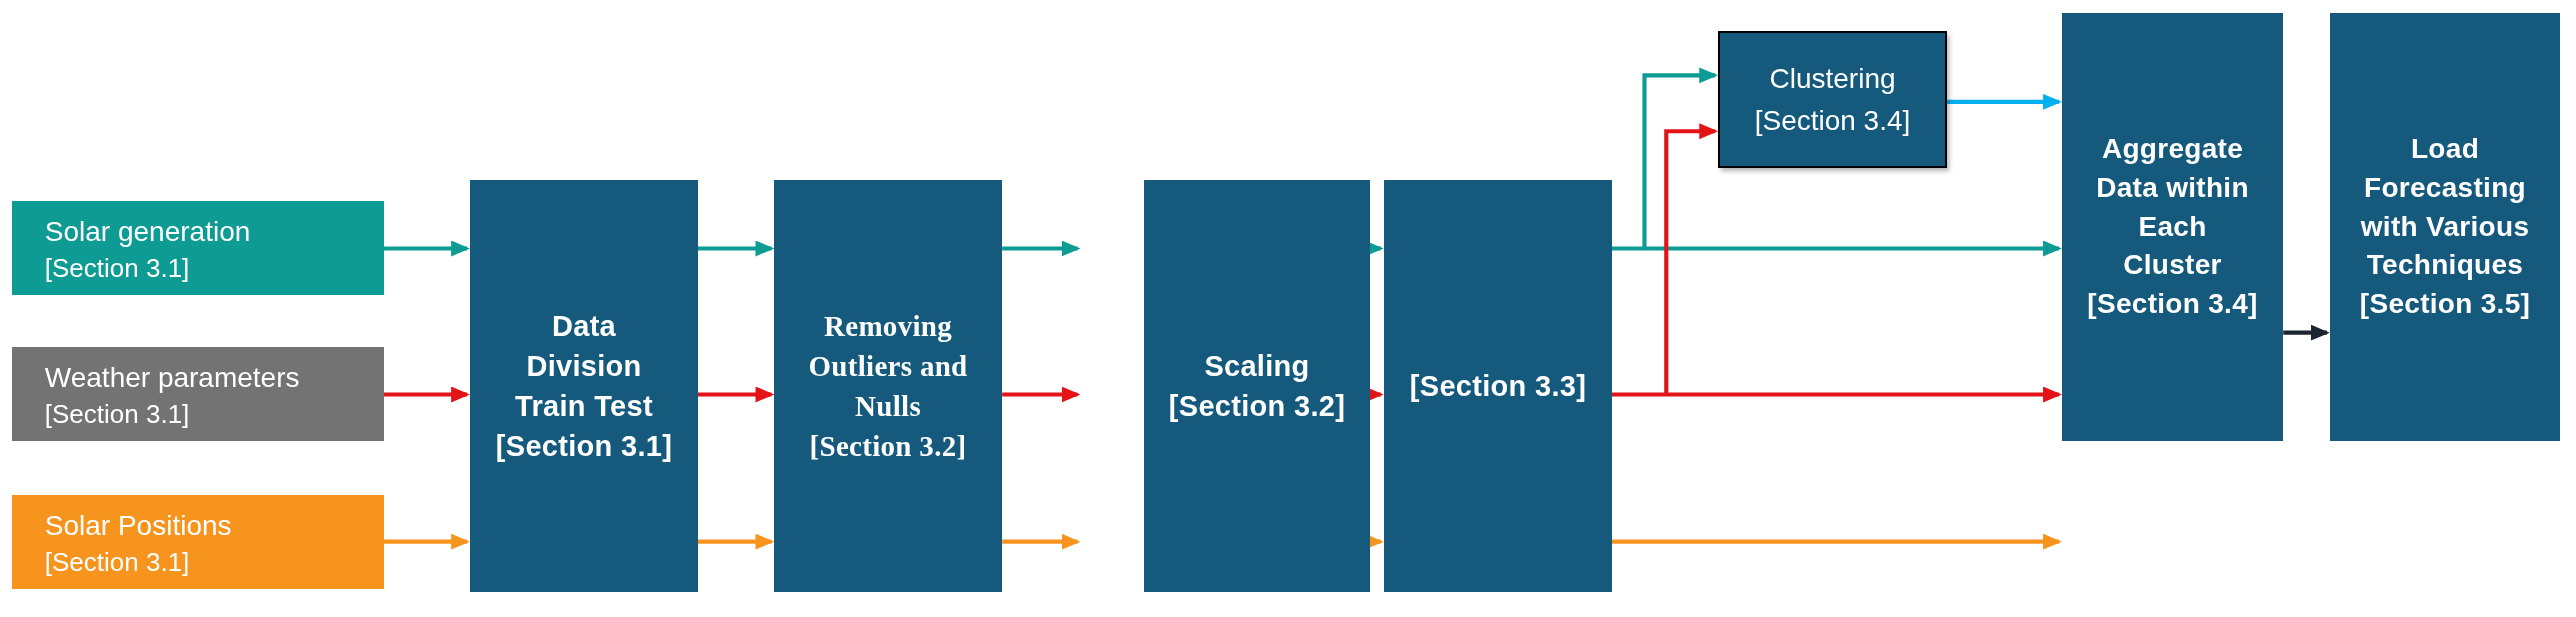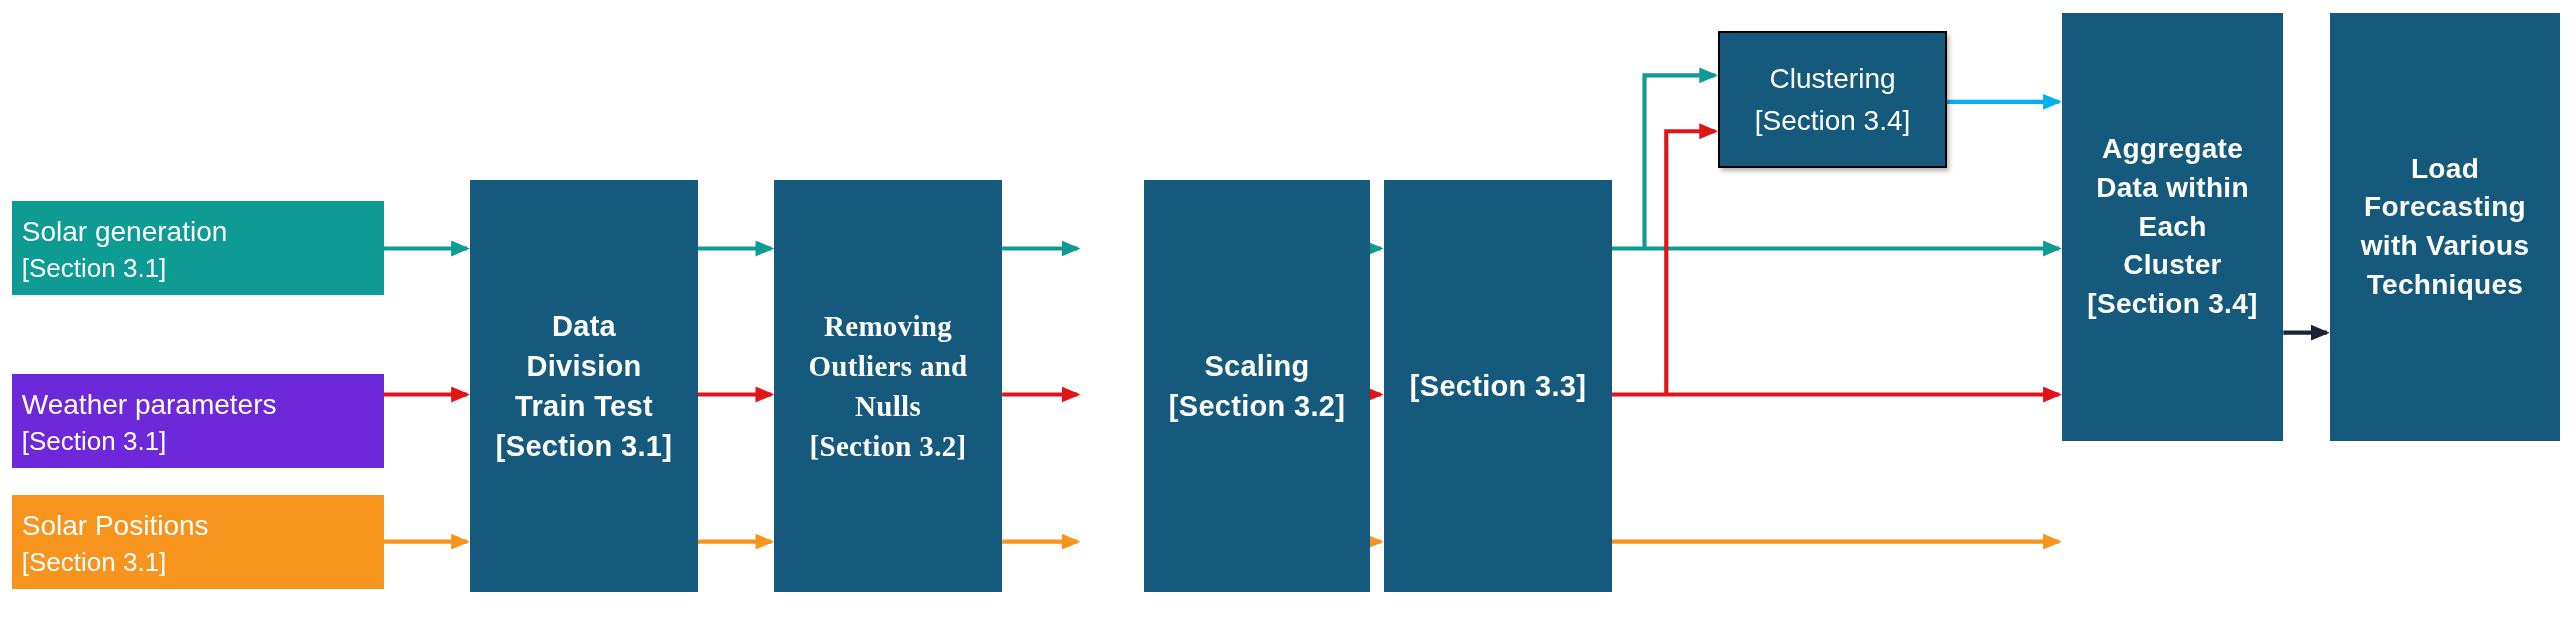--- a/index.html
+++ b/index.html
@@ -18,21 +18,21 @@
     width: 2576px; height: 617px;
     pointer-events: none;
   }
   
   .input-box {
     position: absolute;
     left: 11.8px;
     width: 372px;
     height: 94px;
     box-sizing: border-box;
-    padding-left: 10px;
+    padding-left: 33px;
     display: flex;
     flex-direction: column;
     justify-content: center;
     color: var(--text, #ffffff);
   }
   #input-0 { top: 201px; }
   #input-1 { top: 347px; }
   #input-2 { top: 495px; }
   .in-label   { font-size: 28px; line-height: 1.42; font-weight: 400; }
   .in-section { font-size: 26px; line-height: 1.25; font-weight: 400; }
@@ -135,21 +135,21 @@
       <path d="M2793,422 V128 H2913" fill="none" stroke="#0d9b94" stroke-width="7" marker-end="url(#ah-teal)"></path>
       <path d="M2830,670 V223 H2913" fill="none" stroke="#e21418" stroke-width="7" marker-end="url(#ah-red)"></path>
       <path d="M3307,173 H3497" fill="none" stroke="#00b0f0" stroke-width="7" marker-end="url(#ah-cyan)"></path>
       <path d="M3878,565 H3952" fill="none" stroke="#1a2433" stroke-width="7" marker-end="url(#ah-dark_arrow)"></path>
     </svg>
 
   <div class="input-box" id="input-0" style="background: rgb(13, 155, 148);">
     <div class="in-label">Solar generation</div>
     <div class="in-section">[Section 3.1]</div>
   </div>
-  <div class="input-box" id="input-1" style="background: #6d28d9; margin-top: 27px;">
+  <div class="input-box" id="input-1" style="background: #737373;">
     <div class="in-label">Weather parameters</div>
     <div class="in-section">[Section 3.1]</div>
   </div>
   <div class="input-box" id="input-2" style="background: rgb(247, 148, 30);">
     <div class="in-label">Solar Positions</div>
     <div class="in-section">[Section 3.1]</div>
   </div>
 
   <div class="stage-box" id="stage-0">
     <div class="stage-label">Data
@@ -182,16 +182,17 @@
 Each
 Cluster</div>
     <div class="big-section">[Section 3.4]</div>
   </div>
 
   <div class="tall-box" id="forecast-box">
     <div class="big-label">Load
 Forecasting
 with Various
 Techniques</div>
+    <div class="big-section">[Section 3.5]</div>
   </div>
 
 </div>
 
 
 </body></html>

